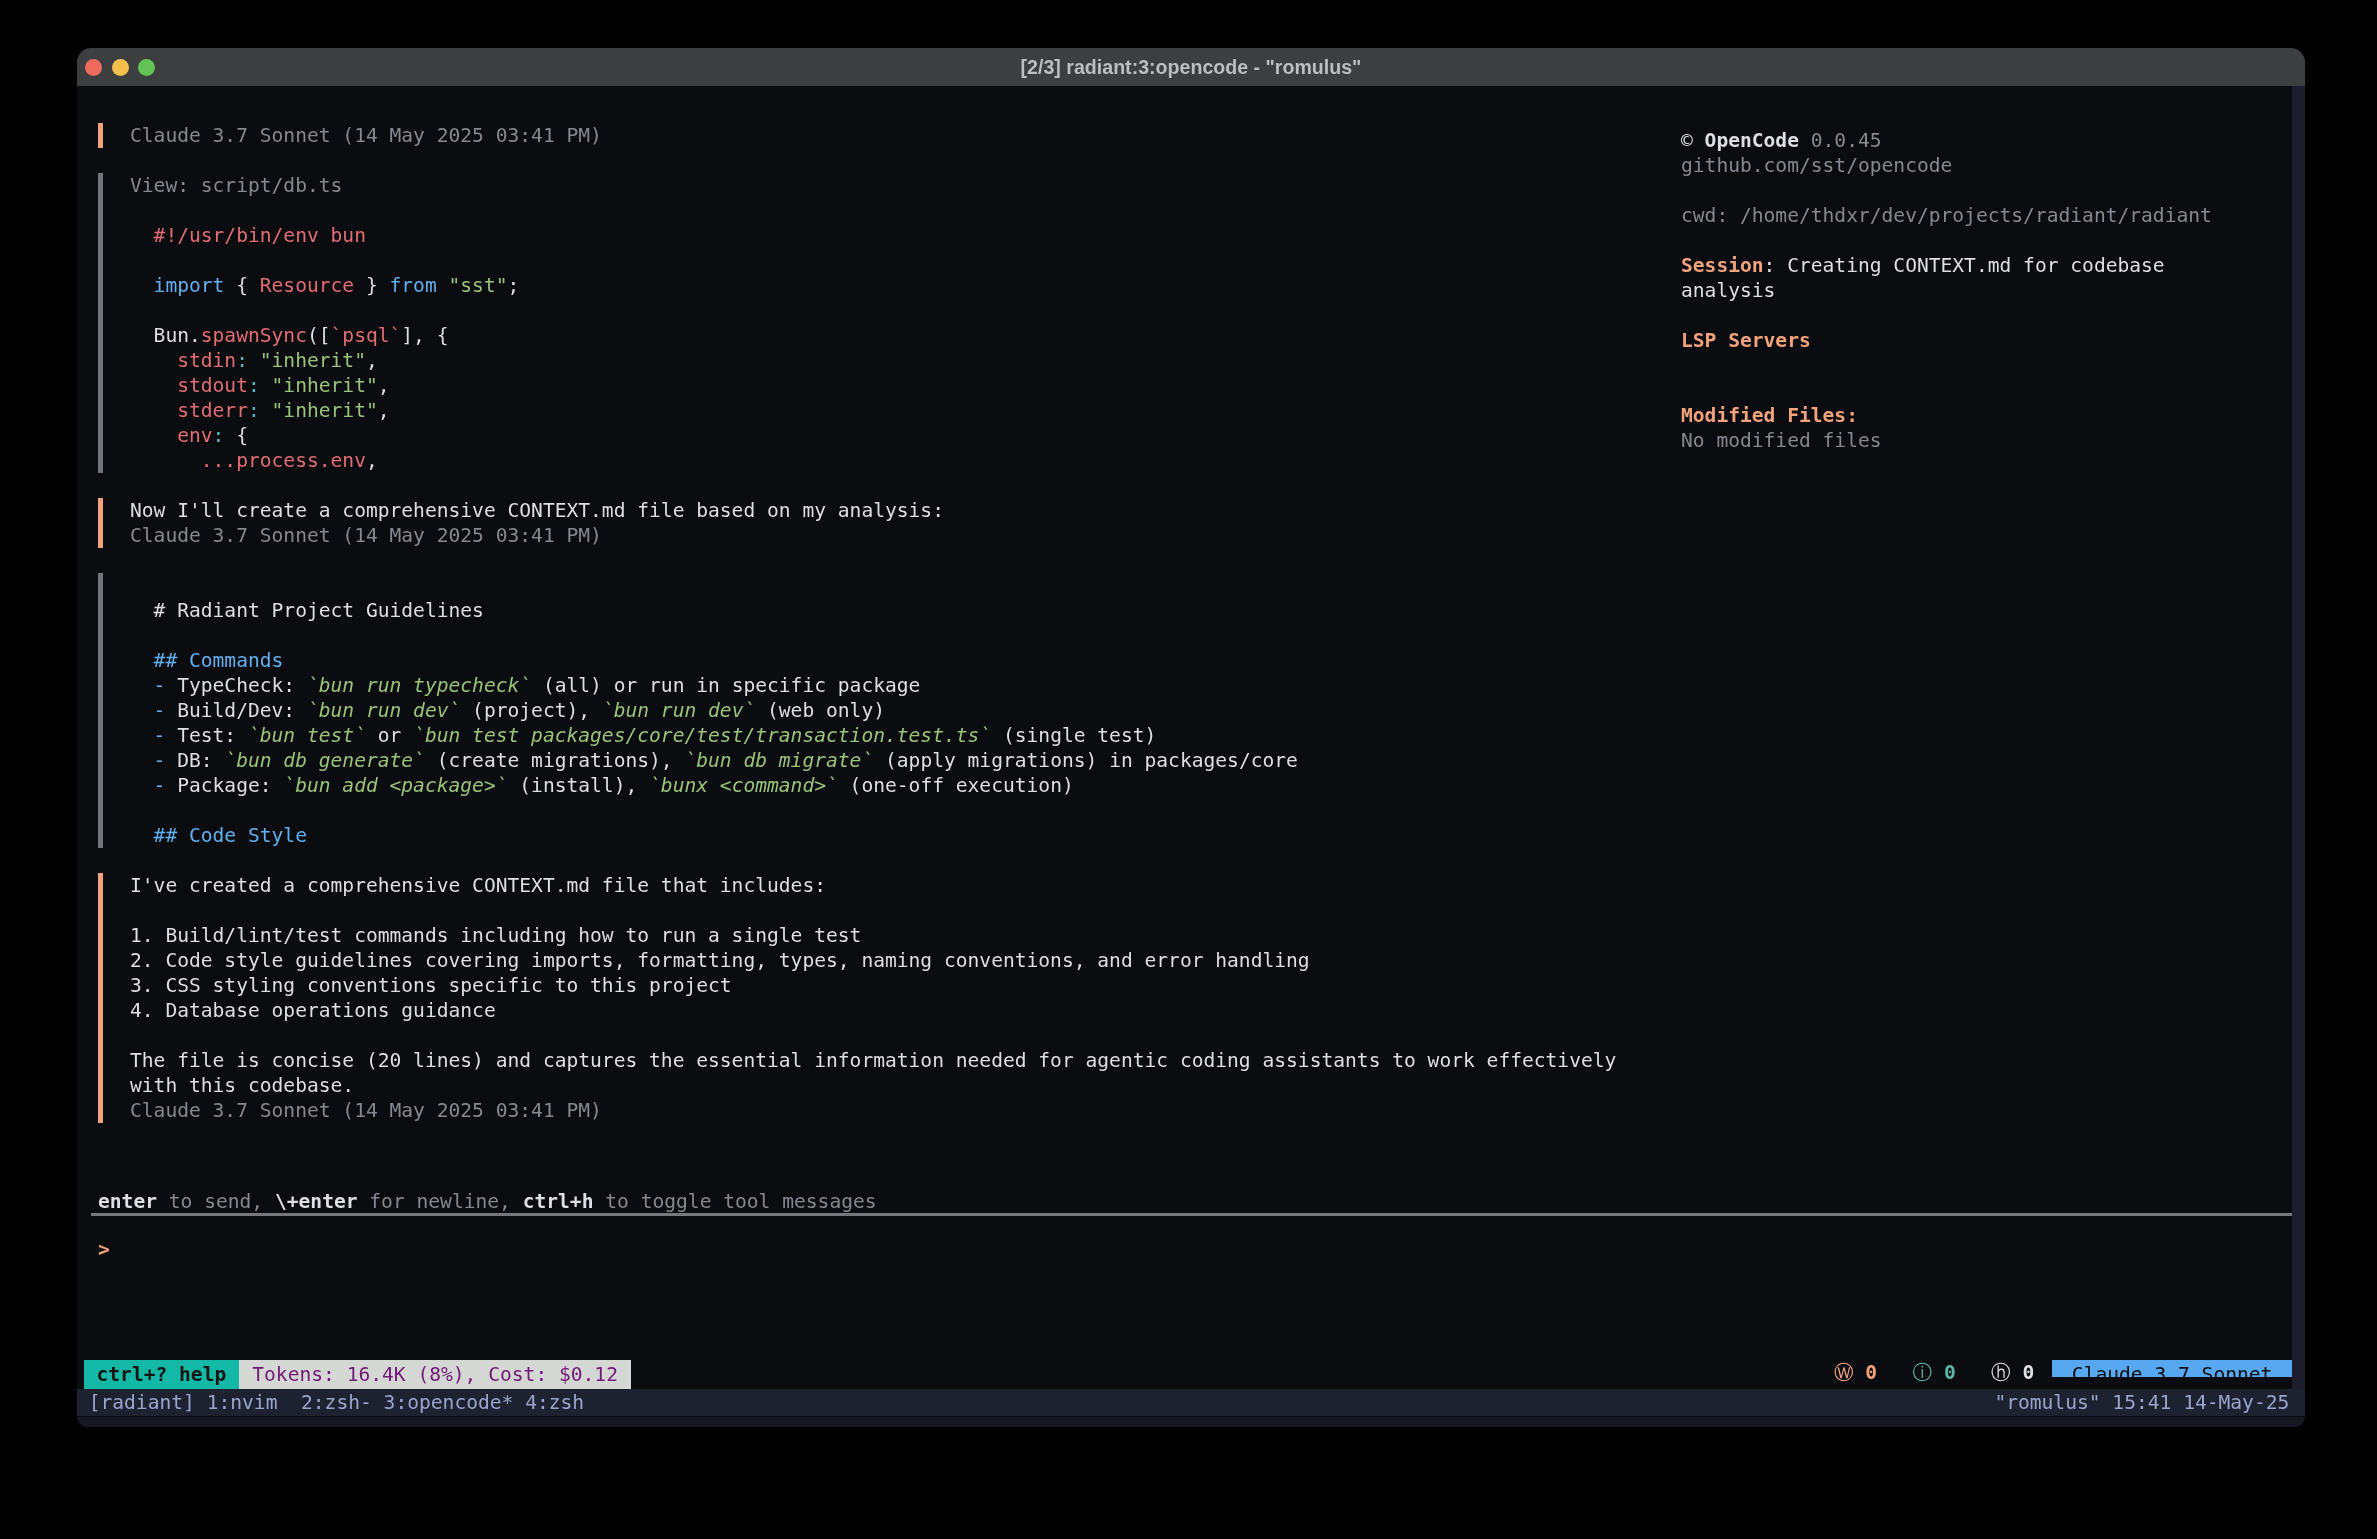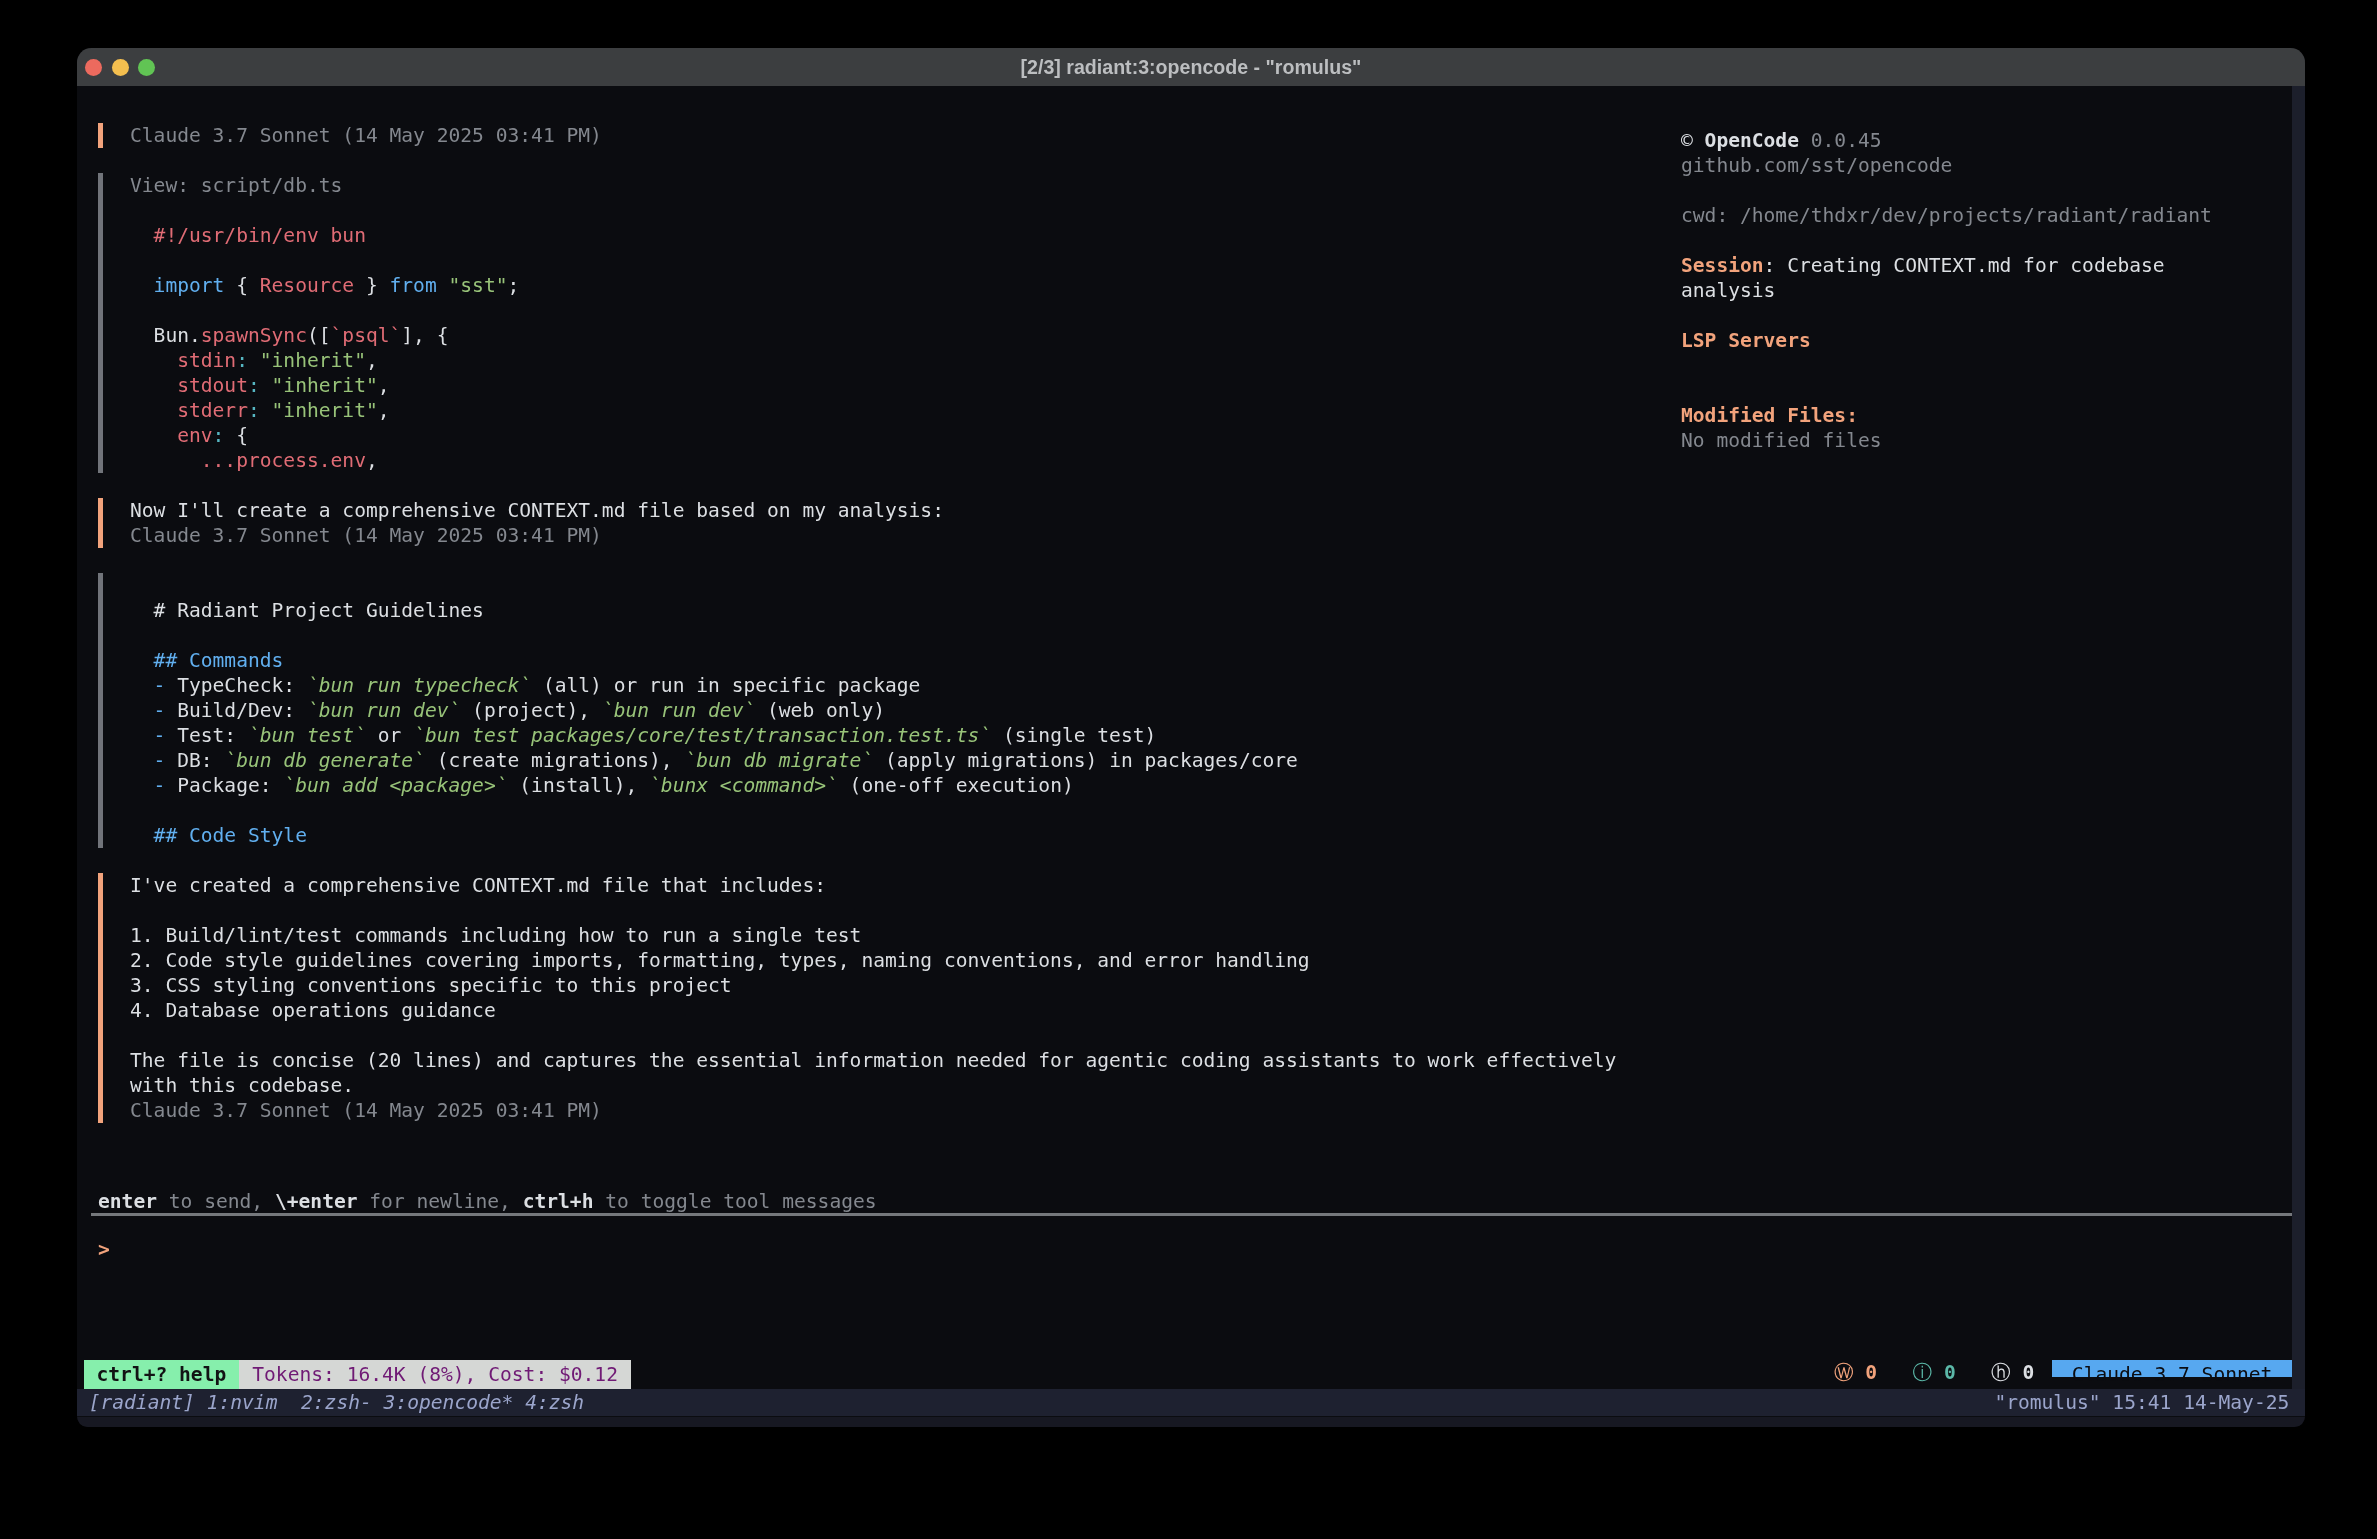--- a/index.html
+++ b/index.html
@@ -33,31 +33,31 @@
   .sidebar{position:absolute;left:1604px;top:80px;}
 
   .hint{position:absolute;left:21px;top:1141px;}
   .separator{position:absolute;left:14.4px;top:1165px;width:2201px;height:2.6px;background:#75787c;}
   .prompt-line{position:absolute;left:21px;top:1189px;width:2179px;height:31px;}
 
   .scrollbar{position:absolute;left:2215px;top:38px;width:13px;height:1304px;background:#1c1f2b;}
 
   .statusbar{position:absolute;left:0;top:1312px;width:100%;height:29px;display:flex;align-items:stretch;}
   .chip{height:29px;line-height:29px;font-size:19.6px;white-space:pre;}
-  .chip.help{margin-left:6.5px;background:#86efac;color:#121314;font-weight:bold;padding:0 13px;}
+  .chip.help{margin-left:6.5px;background:#14b8a6;color:#121314;font-weight:bold;padding:0 13px;}
   .chip.tokens{background:#d5d7d5;color:#701a75;padding:0 13px;}
   .status-spacer{flex:1;}
   .counters{height:29px;line-height:29px;font-size:19.6px;white-space:pre;margin-right:18px;}
   .badge{height:17px;line-height:29px;font-size:19.6px;background:#57a8f0;color:#0b0c10;
     padding:0 7.8px;margin-right:13px;white-space:pre;}
 
   .tmuxbar{position:absolute;left:0;top:1341px;width:100%;height:27px;background:#1e2130;
     display:flex;align-items:center;justify-content:space-between;}
   .tmux-text{font-size:19.6px;color:#9ba5cb;white-space:pre;}
-  .tmux-left{margin-left:11.7px;font-style:italic;}
+  .tmux-left{margin-left:11.7px;}
   .tmux-right{margin-right:15.7px;}
   .bottom-strip{position:absolute;left:0;top:1369px;width:100%;height:9.8px;background:#171822;}
 </style>
 </head>
 <body>
 
 <div class="window">
 
   <div class="titlebar">
     <span class="light red"></span>

